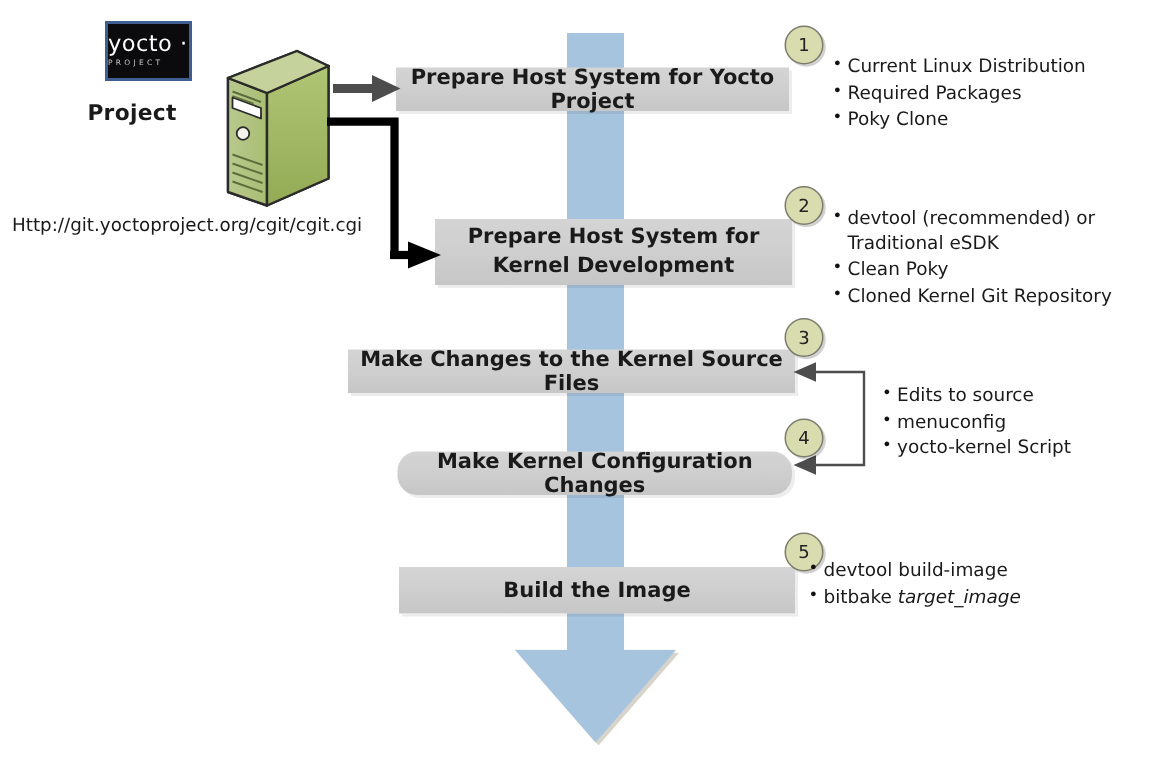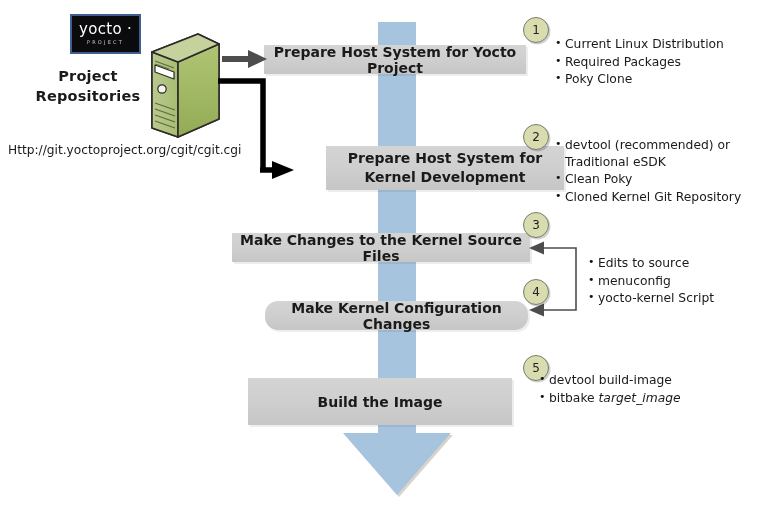--- a/index.html
+++ b/index.html
@@ -22,23 +22,23 @@
   }
   .blue-head-shadow{
     position:absolute;left:345px;top:435px;width:108px;height:62px;
     background:#d8d4cc;
     clip-path:polygon(0% 0%, 100% 0%, 50% 100%);
     z-index:0;
   }
 
   
   .logo{
-    position:absolute;left:70px;top:14px;width:71px;height:40px;
+    position:absolute;left:70px;top:14px;width:58px;height:40px;
     background:#0b0b0d;border:2px solid #3f5f92;box-sizing:border-box;
-    display:flex;flex-direction:column;align-items:center;justify-content:center;
+    display:flex;flex-direction:column;align-items:flex-start;justify-content:center;
   }
   .logo .l1{color:#ffffff;font-size:15px;letter-spacing:.3px;line-height:15px;font-weight:400;}
   .logo .l2{color:#c9c9c9;font-size:5px;letter-spacing:2.2px;line-height:8px;margin-top:1px;}
 
   
   .server{position:absolute;left:136px;top:31px;width:92px;height:108px;}
   .srv-outline{
     position:absolute;left:0;top:0;width:92px;height:108px;
   }
 
@@ -57,24 +57,24 @@
   .pbox{
     position:absolute;
     background:linear-gradient(180deg,#d4d4d4 0%, #cfcfcf 48%, #c6c6c6 100%);
     color:#1a1a1a;font-size:14px;
     display:flex;align-items:center;justify-content:center;text-align:center;
     box-shadow:2px 2px 0 rgba(0,0,0,0.07);
     z-index:3;
     font-weight:bold;
   }
   #box1{left:264px;top:45px;width:262px;height:29px;}
-  #box2{left:290px;top:146px;width:238px;height:44px;line-height:19px;margin-left:36px;}
+  #box2{left:290px;top:146px;width:238px;height:44px;line-height:19px;}
   #box3{left:232px;top:233px;width:298px;height:29px;}
   #box4{left:265px;top:301px;width:263px;height:29px;border-radius:13px;}
-  #box5{left:248px;top:378px;width:264px;height:47px;text-align:center;}
+  #box5{left:266px;top:378px;width:264px;height:31px;text-align:center;}
 
   
   .conn{position:absolute;z-index:4;}
 
   
   .numc{
     position:absolute;width:24px;height:24px;border-radius:50%;
     background:#d9dcae;border:1.6px solid #7c7c6c;
     display:flex;align-items:center;justify-content:center;
     font-size:12px;color:#222;z-index:6;
@@ -146,21 +146,20 @@
 
       <line x1="19" y1="72" x2="39" y2="79" stroke="#5d6c3c" stroke-width="1.3"></line>
       <line x1="19" y1="78" x2="39" y2="85" stroke="#5d6c3c" stroke-width="1.3"></line>
       <line x1="19" y1="84" x2="39" y2="91" stroke="#5d6c3c" stroke-width="1.3"></line>
       <line x1="19" y1="90" x2="39" y2="97" stroke="#5d6c3c" stroke-width="1.3"></line>
     </svg>
   </div>
 
   <div class="src-label">
     <div>Project</div>
-    <div>Repositories</div>
   </div>
   <div class="url-label">Http://git.yoctoproject.org/cgit/cgit.cgi</div>
 
   <svg class="conn" style="left:222px;top:46px;" width="48" height="28">
     <line x1="0" y1="13" x2="28" y2="13" stroke="#4d4d4d" stroke-width="6"></line>
     <polygon points="26,4 45,13 26,22" fill="#4d4d4d"></polygon>
   </svg>
 
   <svg class="conn" style="left:216px;top:78px;" width="80" height="102">
     <polyline points="2,3 47,3 47,92" fill="none" stroke="#000000" stroke-width="5.5" stroke-linejoin="miter"></polyline>

